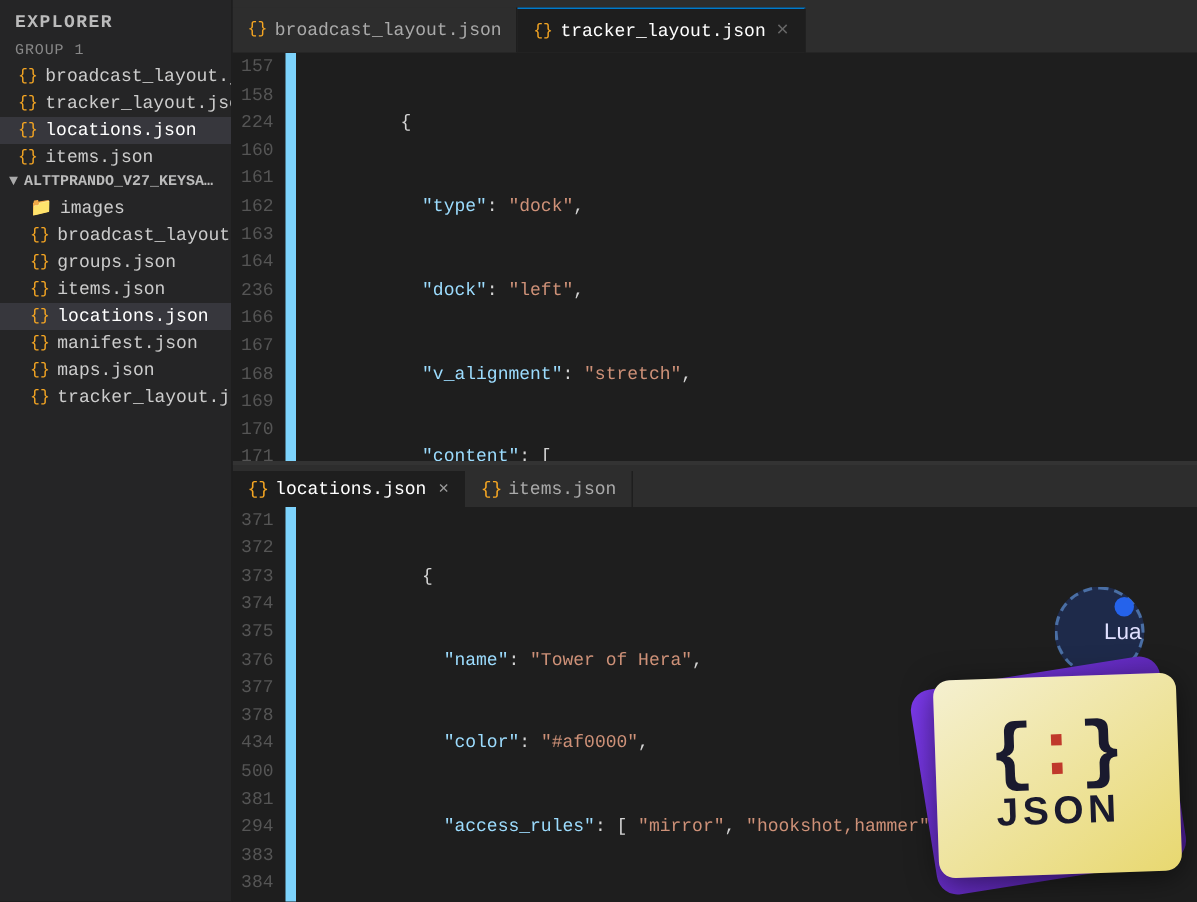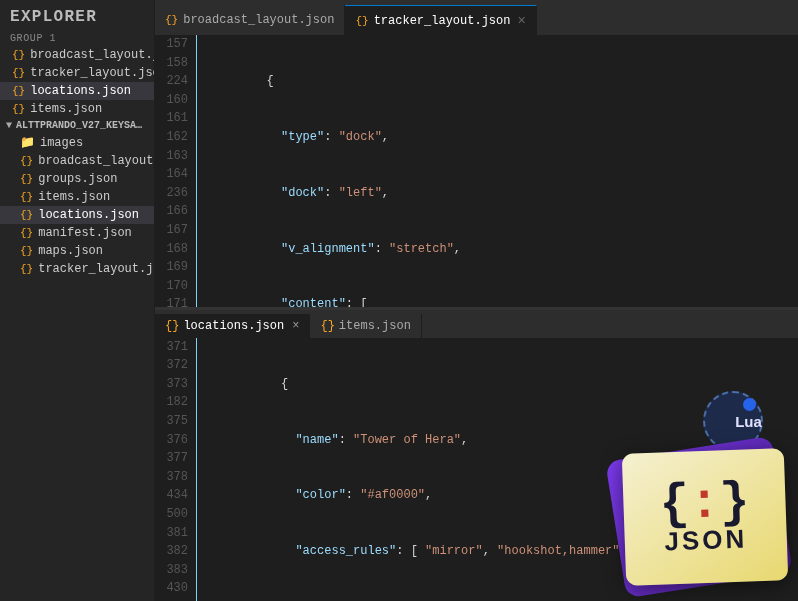--- a/index.html
+++ b/index.html
@@ -19,21 +19,21 @@
       width: 155px;
       min-width: 155px;
       background: #252526;
       display: flex;
       flex-direction: column;
       overflow: hidden;
       border-right: 1px solid #1e1e1e;
     }
 
     .sidebar-header {
-      font-size: 16px;
+      font-size: 12px;
       font-weight: 700;
       color: #bbb;
       padding: 8px 10px 4px 10px;
       letter-spacing: 0.08em;
       text-transform: uppercase;
     }
 
     .sidebar-section-label {
       font-size: 10px;
       color: #888;
@@ -184,21 +184,21 @@
 
     .line-numbers {
       min-width: 42px;
       padding: 0 8px 0 0;
       text-align: right;
       color: #555;
       font-size: 12px;
       line-height: 1.55;
       user-select: none;
       background: #1e1e1e;
-      border-right: 1px solid #7dd3fc;
+      border-right: 7px solid #7dd3fc;
     }
 
     .code-lines {
       flex: 1;
       padding-left: 12px;
       line-height: 1.55;
       white-space: pre;
       overflow-x: hidden;
     }
 
@@ -407,31 +407,31 @@
         <div class="editor-pane-tab">
           <span class="tab-icon" style="color:#f5a623;">{}</span>
           <span>items.json</span>
         </div>
       </div>
       <div class="editor-content scrollbar" style="overflow-y:auto; flex:1;">
         <div class="line-numbers">
           <div>371</div>
             <div>372</div>
             <div>373</div>
-            <div>182</div>
+            <div>374</div>
             <div>375</div>
           <div>376</div>
             <div>377</div>
             <div>378</div>
             <div>434</div>
             <div>500</div>
           <div>381</div>
-            <div>382</div>
+            <div>294</div>
             <div>383</div>
-            <div>430</div>
+            <div>384</div>
             <div>385</div>
 
         </div>
         <div class="code-lines">
           <span class="code-line"><span class="p">          {</span></span>
           <span class="code-line"><span class="p">            </span><span class="k">"name"</span><span class="p">: </span><span class="s">"Tower of Hera"</span><span class="p">,</span></span>
           <span class="code-line"><span class="p">            </span><span class="k">"color"</span><span class="p">: </span><span class="s">"#af0000"</span><span class="p">,</span></span>
           <span class="code-line"><span class="p">            </span><span class="k">"access_rules"</span><span class="p">: [ </span><span class="s">"mirror"</span><span class="p">, </span><span class="s">"hookshot,hammer"</span><span class="p"> ],</span></span>
           <span class="code-line"><span class="p">            </span><span class="k">"sections"</span><span class="p">: [</span></span>
           
@@ -450,21 +450,21 @@
           
           
           
         </div>
       </div>
 
       <div class="overlay-logo">
 
         <div class="lua-badge" style="position:absolute;top:0;right:25px;width:60px;height:60px;background:#1e2a4a;border-radius:50%;border:2px dashed #4a6fa5;display:flex;align-items:center;justify-content:center;">
           <div class="lua-badge-dot" style="position:absolute;top:5px;right:5px;width:13px;height:13px;background:#2563eb;border-radius:50%;"></div>
-          <span class="lua-text" style="color:#e0e0ff;font-size:15px;font-weight:bold;font-family:sans-serif;margin-left:31px;">Lua</span>
+          <span class="lua-text" style="color:#e0e0ff;font-size:15px;font-weight:normal;font-family:sans-serif;margin-left:31px;">Lua</span>
         </div>
 
         <div style="position:absolute;bottom:5px;right:5px;width:168px;height:138px;background:linear-gradient(135deg,#7c3aed,#4c1d95);border-radius:14px;transform:rotate(-9deg);z-index:1;"></div>
 
         <div style="position:absolute;bottom:8px;right:2px;width:162px;height:132px;background:linear-gradient(145deg,#f5f0d0,#e8d870);border-radius:11px;transform:rotate(-2deg);z-index:2;display:flex;flex-direction:column;align-items:center;justify-content:center;box-shadow:0 4px 20px rgba(0,0,0,0.5);">
           <span style="font-size:50px;font-weight:900;color:#1a1a2e;font-family:'Courier New',monospace;line-height:1;">{<span style="color:#c0392b;">:</span>}</span>
           <span style="font-size:26px;font-weight:900;color:#1a1a2e;font-family:sans-serif;letter-spacing:3px;margin-top:-4px;">JSON</span>
         </div>
       </div>
     </div>

